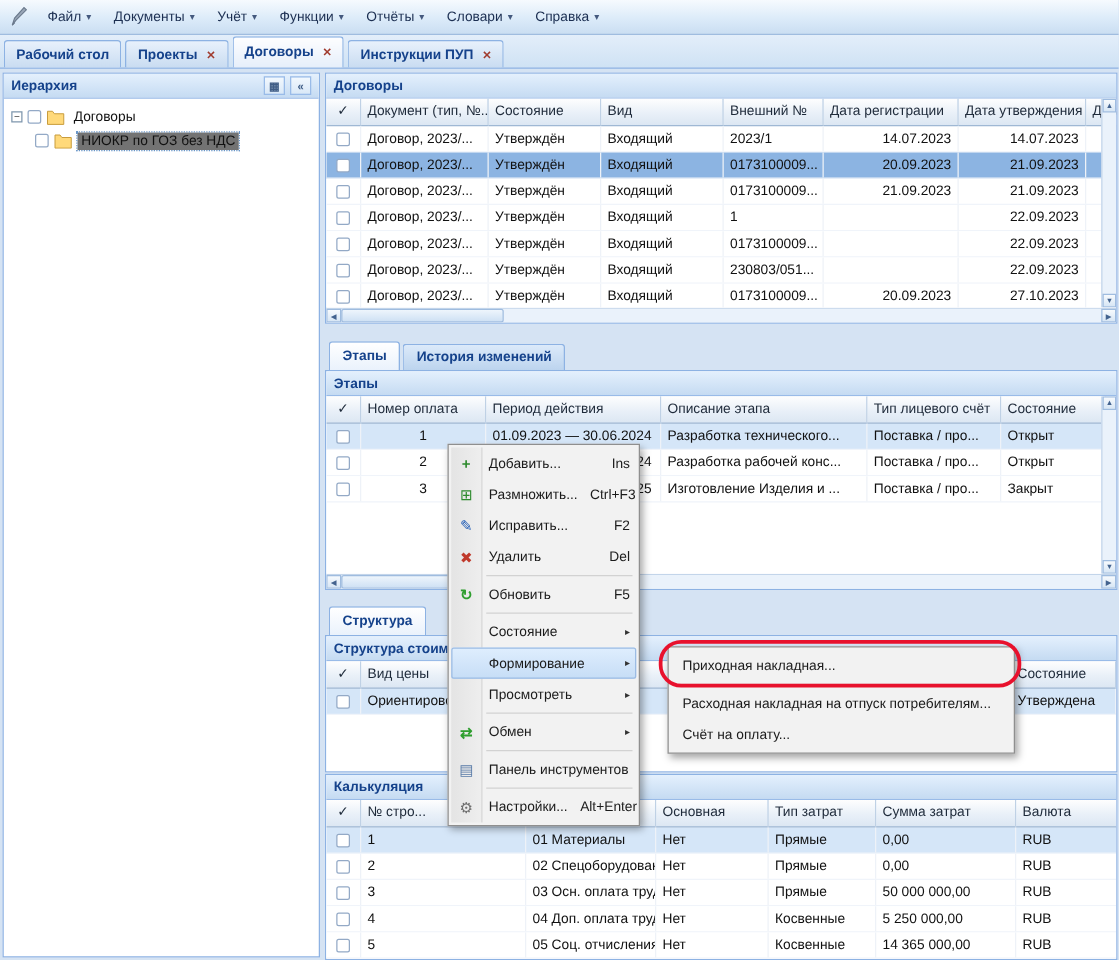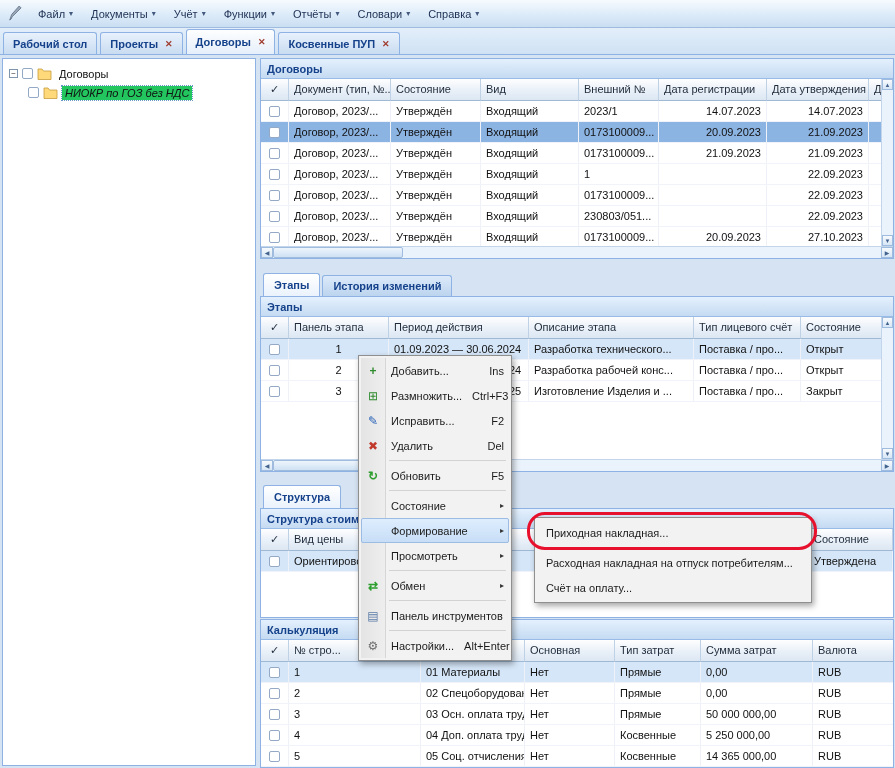--- a/index.html
+++ b/index.html
@@ -118,21 +118,21 @@
   #sidebar { left:2px; top:58px; width:254px; height:708px; }
   .tree { padding:5px 3px; }
   .tree-row { display:flex; align-items:center; gap:4px; height:19px; padding-left:3px; white-space:nowrap; }
   .tree-row.child { padding-left:22px; }
   .expander {
     width:9px; height:9px; flex:none;
     border:1px solid #7e96ad; background:#fff;
     font-size:8px; line-height:7px; text-align:center; color:#333;
   }
   .tree-label { padding:1px 3px; }
-  .tree-row.sel .tree-label { background:#22c55e; outline:1px dotted #6a96c8;font-style:italic; }
+  .tree-row.sel .tree-label { background:#737373; outline:1px dotted #6a96c8; }
   .folder { flex:none; }
   
   .tabstrip { position:absolute; display:flex; gap:2px; align-items:flex-end; height:23px; }
   .s-tab {
     height:21px; padding:0 10px; display:flex; align-items:center;
     background:linear-gradient(#dceafa,#bcd4ee);
     border:1px solid #8db2e3; border-bottom:none;
     border-radius:3px 3px 0 0; color:#15428b; font-weight:bold;
   }
   .s-tab.active { background:linear-gradient(#ffffff,#eaf2fc); height:23px; }
@@ -230,26 +230,32 @@
   </div>
   <div class="tab">
     <span>Проекты</span>
     <span class="tabx">✕</span>
   </div>
   <div class="tab active">
     <span>Договоры</span>
     <span class="tabx">✕</span>
   </div>
   <div class="tab">
-    <span>Косвенные ПУП</span>
+    <span>Инструкции ПУП</span>
     <span class="tabx">✕</span>
   </div>
 </div>
 
 <div class="panel" id="sidebar">
+  <div class="panel-header">
+    <span>Иерархия</span>
+    <span class="spacer"></span>
+    <span class="hdr-btn">▦</span>
+    <span class="hdr-btn">«</span>
+  </div>
   <div class="tree">
     <div class="tree-row">
       <span class="expander">−</span>
       <span class="cb"></span>
       <svg class="folder" width="15" height="13" viewBox="0 0 15 13">
           <path d="M1 2 h4 l1.5 2 H14 v8.5 H1 z" fill="#ffd97a" stroke="#c89c3c" stroke-width="0.8"></path>
         </svg>
       <span class="tree-label">Договоры</span>
     </div>
     <div class="tree-row child sel">
@@ -385,21 +391,21 @@
       <span>История изменений</span>
     </div>
 </div>
 <div class="panel" id="stages-panel">
   <div class="panel-header">
     <span>Этапы</span>
   </div>
   <div class="grid" id="stages-grid">
     <div class="g-head">
         <div class="g-hcell c0">✓</div>
-        <div class="g-hcell c1">Панель этапа</div>
+        <div class="g-hcell c1">Номер оплата</div>
         <div class="g-hcell c2">Период действия</div>
         <div class="g-hcell c3">Описание этапа</div>
         <div class="g-hcell c4">Тип лицевого счёт</div>
         <div class="g-hcell c5">Состояние</div>
       </div>
     <div class="g-body">
         <div class="g-row sel">
           <div class="g-cell c0">
             <span class="cb"></span>
           </div>

